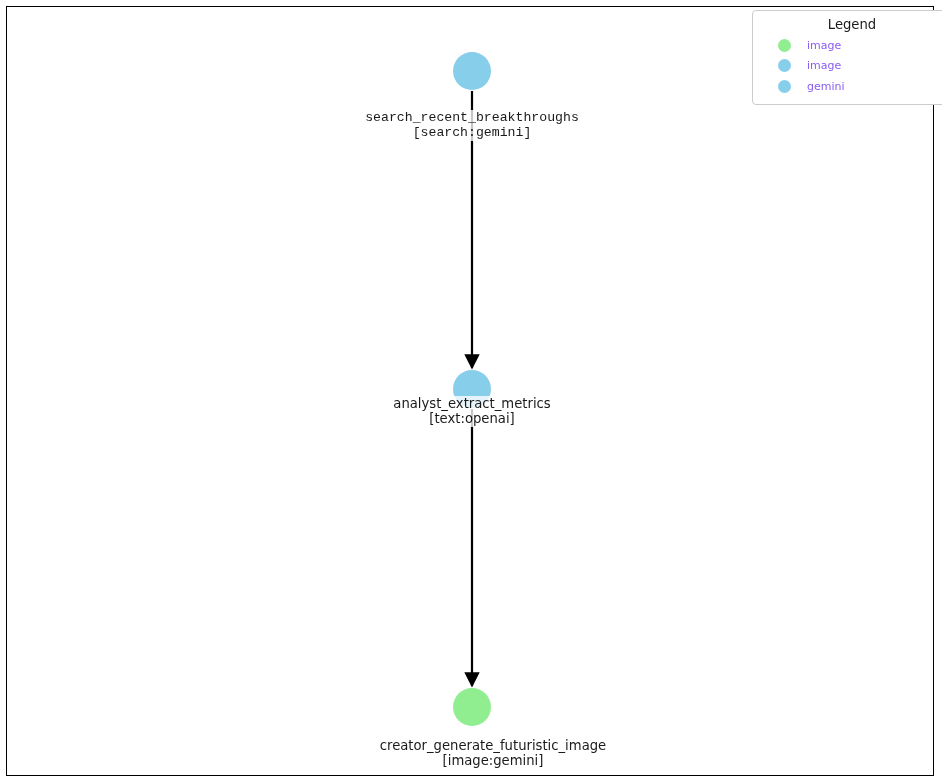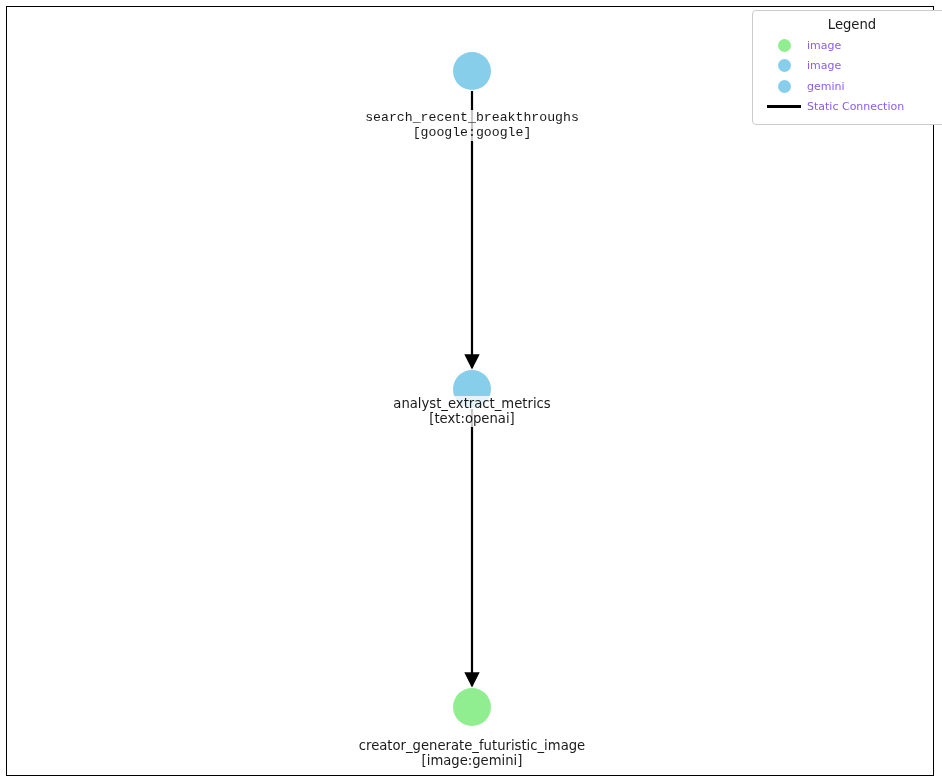--- a/index.html
+++ b/index.html
@@ -120,27 +120,27 @@
     <g id="nodes-layer">
         <circle cx="472" cy="71" r="19" fill="#87CEEB"></circle>
         <circle cx="472" cy="389" r="19" fill="#87CEEB"></circle>
         <circle cx="472" cy="707" r="19" fill="#90EE90"></circle>
       </g>
   </svg>
 
   <div id="node-labels-layer">
       <div class="node-label" style="left: 472px; top: 110px; font-family: Liberation Mono, monospace;">
         <span class="lbl-name">search_recent_breakthroughs</span>
-        <span class="lbl-kind">[google:google]</span>
+        <span class="lbl-kind">[search:gemini]</span>
       </div>
       <div class="node-label" style="left: 472px; top: 396px;">
         <span class="lbl-name">analyst_extract_metrics</span>
         <span class="lbl-kind">[text:openai]</span>
       </div>
-      <div class="node-label" style="left: 472px; top: 738px;">
+      <div class="node-label" style="left: 493px; top: 738px;">
         <span class="lbl-name">creator_generate_futuristic_image</span>
         <span class="lbl-kind">[image:gemini]</span>
       </div>
     </div>
 
   <div id="legend">
     <div id="legend-title">Legend</div>
     <div id="legend-rows">
         <div class="legend-row">
           <span class="legend-marker-cell">
@@ -153,22 +153,16 @@
             <span class="legend-dot" style="background: rgb(135, 206, 235);"></span>
           </span>
           <span class="legend-text">image</span>
         </div>
         <div class="legend-row">
           <span class="legend-marker-cell">
             <span class="legend-dot" style="background: rgb(135, 206, 235);"></span>
           </span>
           <span class="legend-text">gemini</span>
         </div>
-        <div class="legend-row">
-          <span class="legend-marker-cell">
-            <span class="legend-line" style="background: rgb(0, 0, 0);"></span>
-          </span>
-          <span class="legend-text">Static Connection</span>
-        </div>
       </div>
   </div>
 
 </div>
 
 </body></html>

